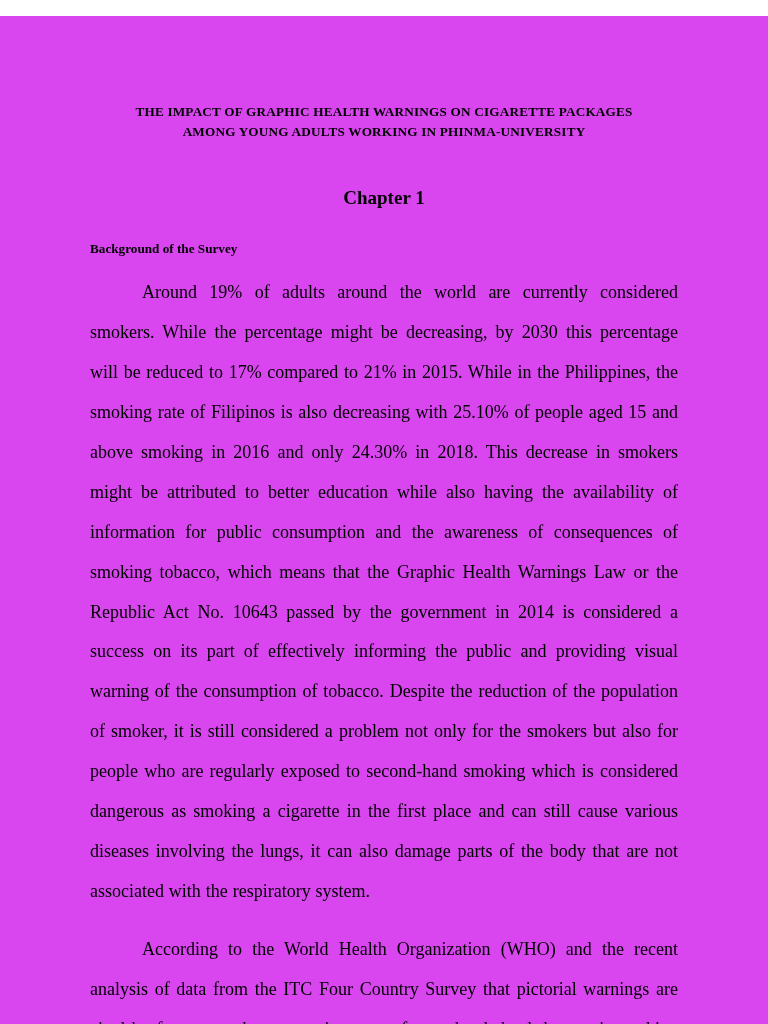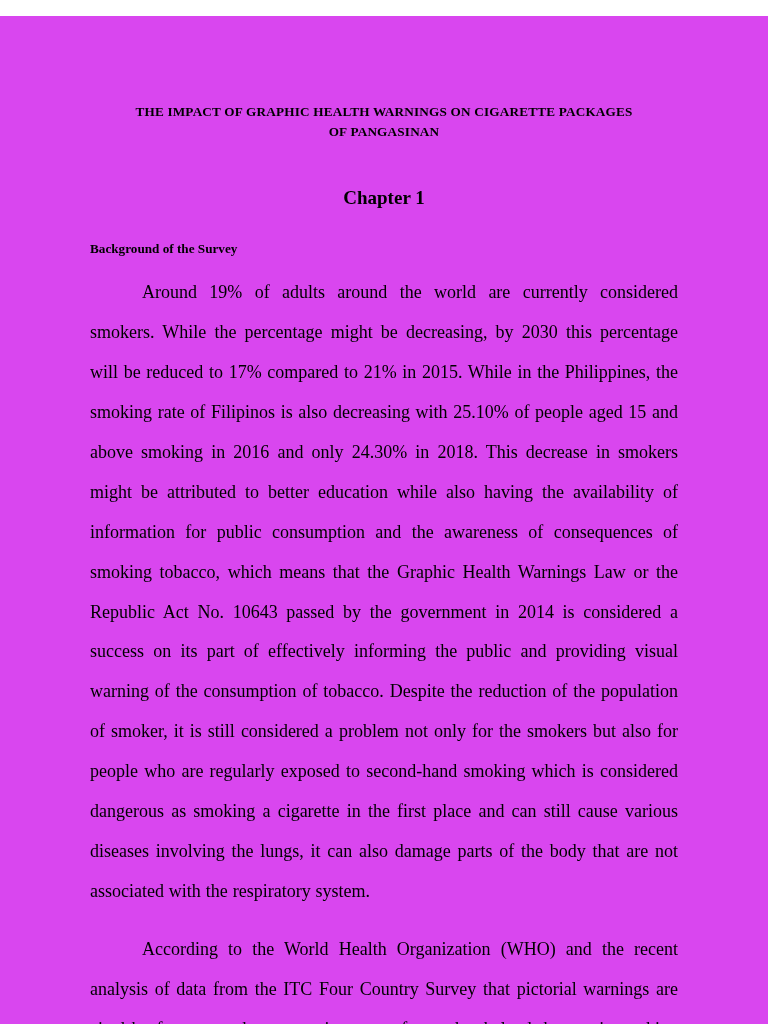--- a/index.html
+++ b/index.html
@@ -65,21 +65,21 @@
     margin-top: 18px;
   }
 </style>
 </head>
 <body>
 
 <div class="page">
 
   <div class="doc-title">
     <span class="title-line">THE IMPACT OF GRAPHIC HEALTH WARNINGS ON CIGARETTE PACKAGES</span>
-    <span class="title-line">OF PANGASINAN</span>
+    <span class="title-line">AMONG YOUNG ADULTS WORKING IN PHINMA-UNIVERSITY</span>
   </div>
 
   <div class="chapter-heading">Chapter 1</div>
 
 
   <div class="subsection-heading">Background of the Survey</div>
 
   <p class="body-par">Around 19% of adults around the world are currently considered smokers. While the percentage might be decreasing, by 2030 this percentage will be reduced to 17% compared to 21% in 2015. While in the Philippines, the smoking rate of Filipinos is also decreasing with 25.10% of people aged 15 and above smoking in 2016 and only 24.30% in 2018. This decrease in smokers might be attributed to better education while also having the availability of information for public consumption and the awareness of consequences of smoking tobacco, which means that the Graphic Health Warnings Law or the Republic Act No. 10643 passed by the government in 2014 is considered a success on its part of effectively informing the public and providing visual warning of the consumption of tobacco. Despite the reduction of the population of smoker, it is still considered a problem not only for the smokers but also for people who are regularly exposed to second-hand smoking which is considered dangerous as smoking a cigarette in the first place and can still cause various diseases involving the lungs, it can also damage parts of the body that are not associated with the respiratory system.</p>
 
   <p class="body-par second">According to the World Health Organization (WHO) and the recent analysis of data from the ITC Four Country Survey that pictorial warnings are cited by former smokers as an important factor that helped them quit smoking and also contributed to the increase of effectiveness of cessation services. It is also stated that pictorial warnings can provide longer effects than text-</p>

